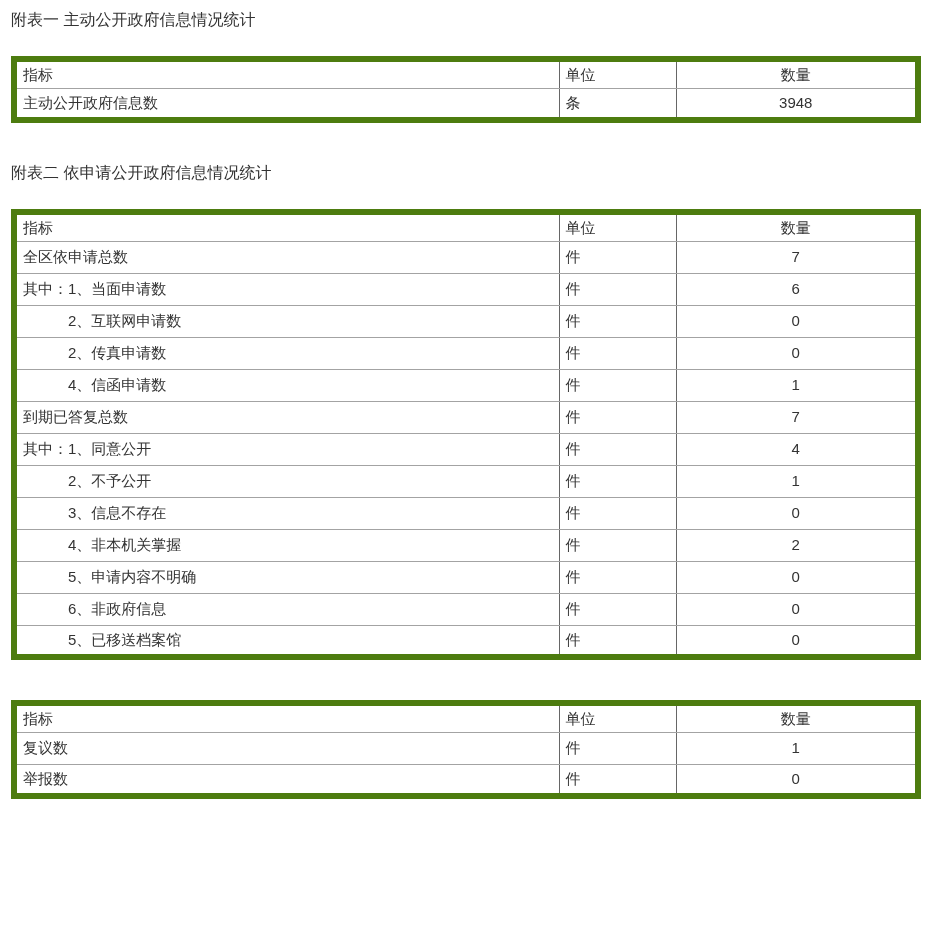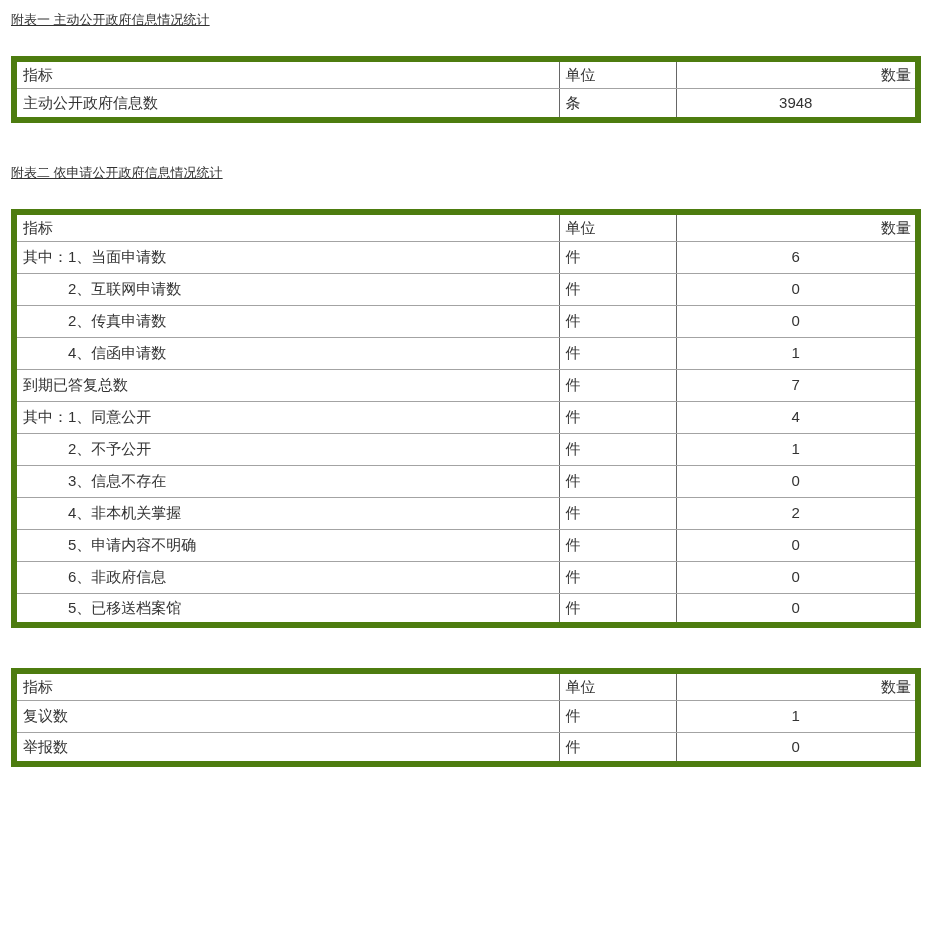--- a/index.html
+++ b/index.html
@@ -8,27 +8,26 @@
     width: 930px;
     height: 927px;
     background: #ffffff;
     font-family: "Liberation Sans", "DejaVu Sans", sans-serif;
     font-size: 15px;
     color: #333333;
     padding: 10px 15px 2px 11px;
     overflow: hidden;
   }
   .section-title {
-    font-size: 13px;
+    font-size: 16px;
     font-weight: normal;
     color: #333333;
     line-height: 20px;
     margin: 0 0 26px 0;
     white-space: pre-wrap;
-    text-decoration: underline;
   }
   table.stat-table {
     border-collapse: collapse;
     table-layout: fixed;
     width: 904px;
     border: 6px solid #4d7c0f;
     margin: 0 0 40px 0;
   }
   table.stat-table.last { margin-bottom: 0; }
   .stat-table th, .stat-table td {
@@ -42,21 +41,21 @@
     text-align: left;
     vertical-align: middle;
     padding: 0 6px;
     height: 32px;
     line-height: 20px;
     white-space: pre-wrap;
     overflow: hidden;
   }
   .stat-table thead th { height: 29px; }
   .stat-table th.qty-col, .stat-table td.qty-col { padding: 0 4px; text-align: center; }
-  .stat-table thead th.qty-col { text-align: right; }
+  .stat-table thead th.qty-col { text-align: center; }
   col.c-indicator { width: 545px; }
   col.c-unit { width: 117px; }
   col.c-quantity { width: 242px; }
 </style>
 </head>
 <body>
 
 <main>
 
   <section>
@@ -94,20 +93,25 @@
         </colgroup>
       <thead>
         <tr>
           <th>指标</th>
           <th>单位</th>
           <th class="qty-col">数量</th>
         </tr>
       </thead>
       <tbody>
         <tr>
+          <td>全区依申请总数</td>
+          <td>件</td>
+          <td class="qty-col">7</td>
+        </tr>
+        <tr>
           <td>其中：1、当面申请数</td>
           <td>件</td>
           <td class="qty-col">6</td>
         </tr>
         <tr>
           <td>　　　2、互联网申请数</td>
           <td>件</td>
           <td class="qty-col">0</td>
         </tr>
         <tr>

